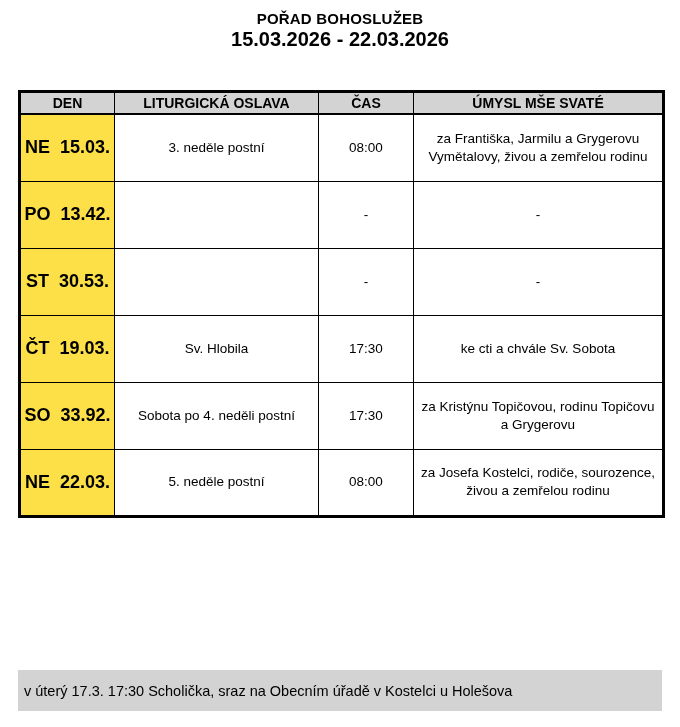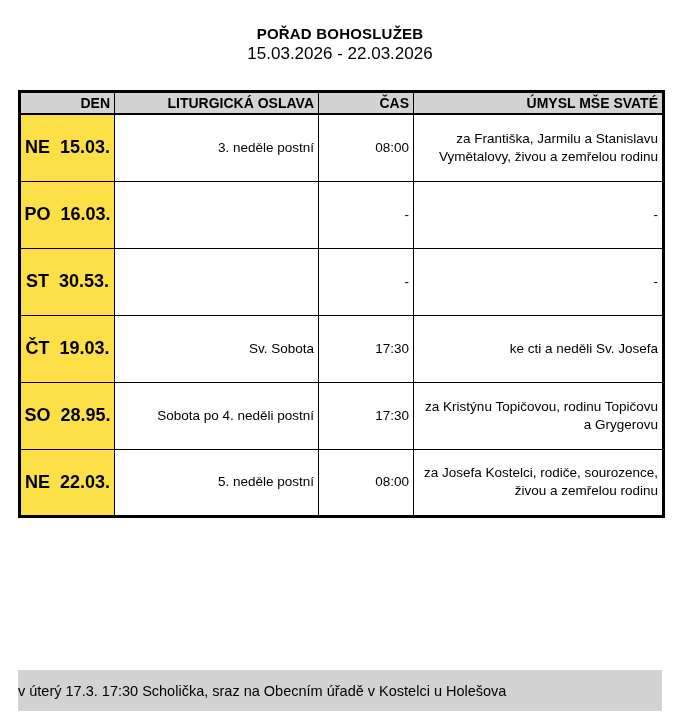--- a/index.html
+++ b/index.html
@@ -4,35 +4,35 @@
 <style>
   html, body { margin: 0; padding: 0; }
   body {
     width: 680px; height: 727px;
     background: #ffffff;
     font-family: "Liberation Sans", sans-serif;
     color: #000000;
     position: relative;
     overflow: hidden;
   }
-  .doc-title { text-align: center; padding-top: 24px; }
+  .doc-title { text-align: center; padding-top: 9px; }
   .title-line-bold { font-weight: bold; font-size: 15px; line-height: 20px; letter-spacing: 0.2px; }
-  .title-line-reg  { font-weight: normal; font-size: 17px; line-height: 20px; }
+  .title-line-reg  { font-weight: bold; font-size: 20px; line-height: 20px; }
 
   table.schedule {
     position: absolute; left: 18px; top: 90px;
     width: 644px;
     border-collapse: collapse;
     table-layout: fixed;
     border: 3px solid #000000;
   }
   table.schedule th, table.schedule td {
     border: 1px solid #000000;
     padding: 1px 4px;
-    text-align: right;
+    text-align: center;
     vertical-align: middle;
     overflow: hidden;
   }
   table.schedule th {
     background: #d3d3d3;
     font-size: 14px;
     font-weight: bold;
     height: 18px;
     border-bottom: 2px solid #000000;
   }
@@ -54,20 +54,21 @@
     background: #ffffff;
   }
   td.int-cell { padding: 1px 2px; }
 
   .note-bar {
     position: absolute; left: 18px; top: 670px;
     width: 644px; height: 41px;
     background: #d3d3d3;
     display: flex; align-items: center;
     box-sizing: border-box;
+    padding-left: 6px;
     font-size: 14.5px;
   }
 </style>
 </head>
 <body>
 
 <div class="doc-title">
   <div class="title-line-bold">POŘAD BOHOSLUŽEB</div>
   <div class="title-line-reg">15.03.2026 - 22.03.2026</div>
 </div>
@@ -90,27 +91,27 @@
   <tbody>
     <tr class="body-row">
       <td class="day-cell">
         <div class="day-wrap">
           <span>NE</span>
           <span>15.03.</span>
         </div>
       </td>
       <td class="cel-cell">3. neděle postní</td>
       <td class="time-cell">08:00</td>
-      <td class="int-cell">za Františka, Jarmilu a Stanislavu Vymětalovy, živou a zemřelou rodinu</td>
+      <td class="int-cell">za Františka, Jarmilu a Grygerovu Vymětalovy, živou a zemřelou rodinu</td>
     </tr>
     <tr class="body-row">
       <td class="day-cell">
         <div class="day-wrap">
           <span>PO</span>
-          <span>16.03.</span>
+          <span>13.42.</span>
         </div>
       </td>
       <td class="cel-cell"></td>
       <td class="time-cell">-</td>
       <td class="int-cell">-</td>
     </tr>
     <tr class="body-row">
       <td class="day-cell">
         <div class="day-wrap">
           <span>ST</span>
@@ -121,29 +122,29 @@
       <td class="time-cell">-</td>
       <td class="int-cell">-</td>
     </tr>
     <tr class="body-row">
       <td class="day-cell">
         <div class="day-wrap">
           <span>ČT</span>
           <span>19.03.</span>
         </div>
       </td>
-      <td class="cel-cell">Sv. Sobota</td>
+      <td class="cel-cell">Sv. Hlobila</td>
       <td class="time-cell">17:30</td>
-      <td class="int-cell">ke cti a neděli Sv. Josefa</td>
+      <td class="int-cell">ke cti a chvále Sv. Sobota</td>
     </tr>
     <tr class="body-row">
       <td class="day-cell">
         <div class="day-wrap">
           <span>SO</span>
-          <span>28.95.</span>
+          <span>33.92.</span>
         </div>
       </td>
       <td class="cel-cell">Sobota po 4. neděli postní</td>
       <td class="time-cell">17:30</td>
       <td class="int-cell">za Kristýnu Topičovou, rodinu Topičovu a Grygerovu</td>
     </tr>
     <tr class="body-row">
       <td class="day-cell">
         <div class="day-wrap">
           <span>NE</span>

